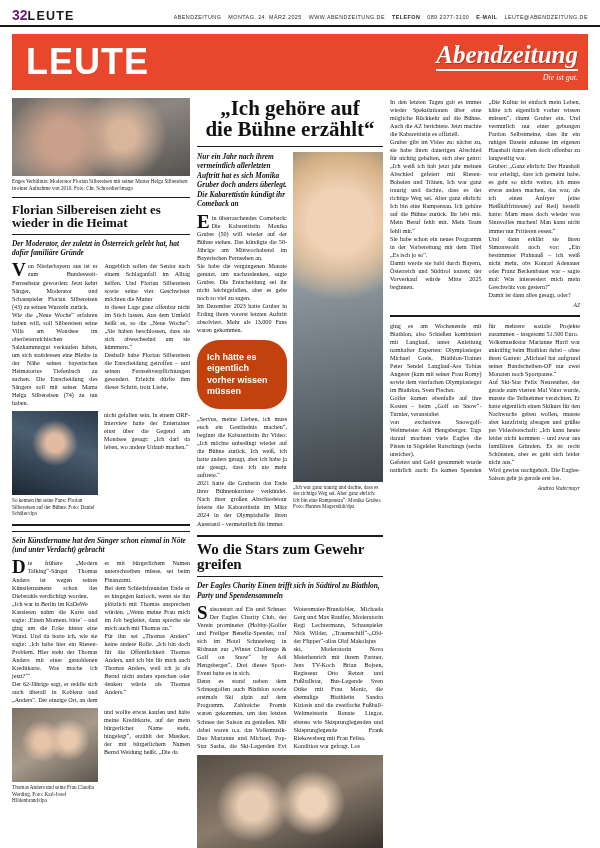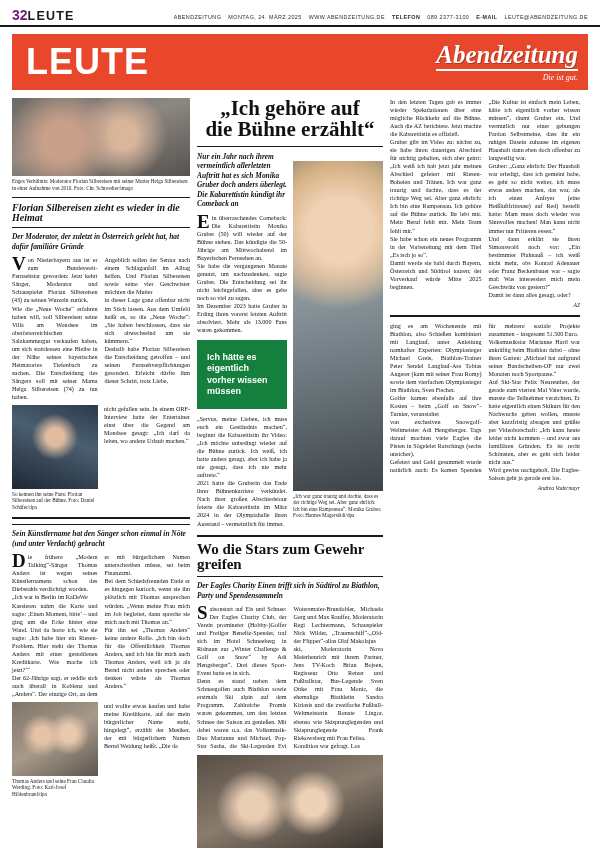--- a/index.html
+++ b/index.html
@@ -108,25 +108,26 @@
   .photo {
     width: 100%; display: block; position: relative; overflow: hidden;
   }
   .rule-thin { border-top: 1px solid #1a1a1a; margin: 6px 0 5px 0; }
   .rule-thick { border-top: 2px solid #1a1a1a; margin: 7px 0 5px 0; }
 
   .two-col-text { column-count: 2; column-gap: 7px; }
 
   
   .quotebox {
-    background: #15803d; color: #fff;
+    background: #c2410c; color: #fff;
     font-family: "Liberation Sans", sans-serif;
     font-weight: bold; font-size: 9px; line-height: 1.25;
     padding: 12px 10px; margin: 6px 0;
     text-align: left;
+    border-radius: 22px;
   }
 
   
   .ph { position: relative; background: #bdb6ad; }
   .ph.p1 {
     height: 78px;
     background:
       radial-gradient(circle at 28% 55%, #c9a089 0 14%, rgba(201,160,137,0) 40%),
       radial-gradient(circle at 62% 48%, #d8b59b 0 12%, rgba(216,181,155,0) 38%),
       linear-gradient(160deg, #6d6a66 0%, #8d8781 45%, #55524f 100%);
@@ -196,21 +197,21 @@
     <div class="col col-1">
 
       <div class="photo ph p1"></div>
       <div class="caption">
         <span>Enges Verhältnis: Moderator Florian Silbereisen mit seiner Mutter Helga Silbereisen in einer Aufnahme von 2010.</span>
         <span>Foto: Chr. Schroedter/imago</span>
       </div>
 
       <div class="rule-thin"></div>
 
-      <div class="headline" style="font-size:10px;font-style:italic;">Florian Silbereisen zieht es wieder in die Heimat</div>
+      <div class="headline" style="font-size:13px;">Florian Silbereisen zieht es wieder in die Heimat</div>
       <div class="rule-thin" style="margin:4px 0 4px 0;"></div>
       <div class="kicker">Der Moderator, der zuletzt in Österreich gelebt hat, hat dafür familiäre Gründe</div>
 
       <div class="two-col-text">
         <p class="body dropcap">Von Niederbayern aus ist er zum Bundesweit-Fernsehstar geworden: Jetzt kehrt Sänger, Moderator und Schauspieler Florian Silbereisen (43) zu seinen Wurzeln zurück.</p>
         <p class="body">Wie die „Neue Woche“ erfahren haben will, soll Silbereisen seine Villa am Wondsee im oberösterreichischen Salzkammergut verkaufen haben, um sich stattdessen eine Bleibe in der Nähe seines bayerischen Heimatortes Tiefenbach zu suchen. Die Entscheidung des Sängers soll mit seiner Mama Helga Silbereisen (74) zu tun haben.</p>
         <p class="body">Angeblich sollen der Senior nach einem Schlaganfall im Alltag helfen. Und Florian Silbereisen sowie seine vier Geschwister möchten die Mutter</p>
         <p class="body">in dieser Lage ganz offenbar nicht im Stich lassen. Aus dem Umfeld heißt es, so die „Neue Woche“: „Sie haben beschlossen, dass sie sich abwechselnd um sie kümmern.“</p>
         <p class="body">Deshalb habe Florian Silbereisen die Entscheidung getroffen – und seinen Fernsehverpflichtungen gesondert. Erleicht dürfte ihm dieser Schritt, trotz Liebe,</p>
       </div>
@@ -256,21 +257,21 @@
       </div>
     </div>
 
     <div class="col col-2">
 
       <div class="headline" style="font-size:21px; text-align:center;">„Ich gehöre auf</div>
       <div class="headline" style="font-size:21px; text-align:center;">die Bühne erzählt“</div>
 
       <div class="rule-thin" style="margin:5px 0 5px 0;"></div>
 
-      <div style="display:flex; gap:6px;align-items:center;">
+      <div style="display:flex; gap:6px;">
         <div style="width:50%;">
           <div class="kicker" style="margin-top:0;">Nur ein Jahr nach ihrem vermeintlich allerletzten Auftritt hat es sich Monika Gruber doch anders überlegt. Die Kabarettistin kündigt ihr Comeback an</div>
           <p class="body dropcap">Ein überraschendes Comeback: Die Kabarettistin Monika Gruber (50) will wieder auf der Bühne stehen. Das kündigte die 50-Jährige am Mittwochabend im Bayerischen Fernsehen an.</p>
           <p class="body">Sie habe die vergangenen Monate genutzt, um nachzudenken, sagte Gruber. Die Entscheidung sei ihr nicht leichtgefallen, aber es gebe noch so viel zu sagen.</p>
           <p class="body">Im Dezember 2023 hatte Gruber in Erding ihren vorerst letzten Auftritt absolviert. Mehr als 13.000 Fans waren gekommen.</p>
           <div class="quotebox">Ich hätte es eigentlich vorher wissen müssen</div>
           <p class="body">„Servus, meine Lieben, ich muss euch ein Geständnis machen“, beginnt die Kabarettistin ihr Video: „Ich möchte unbedingt wieder auf die Bühne zurück. Ich weiß, ich hatte anders gesagt, aber ich habe ja nie gesagt, dass ich nie mehr auftrete.“</p>
           <p class="body">2021 hatte die Gruberin das Ende ihrer Bühnenkarriere verkündet. Nach ihrer großen Abschiedstour feierte die Kabarettistin im März 2024 in der Olympiahalle ihren Ausstand – vermeintlich für immer.</p>
         </div>
         <div style="width:50%;">

